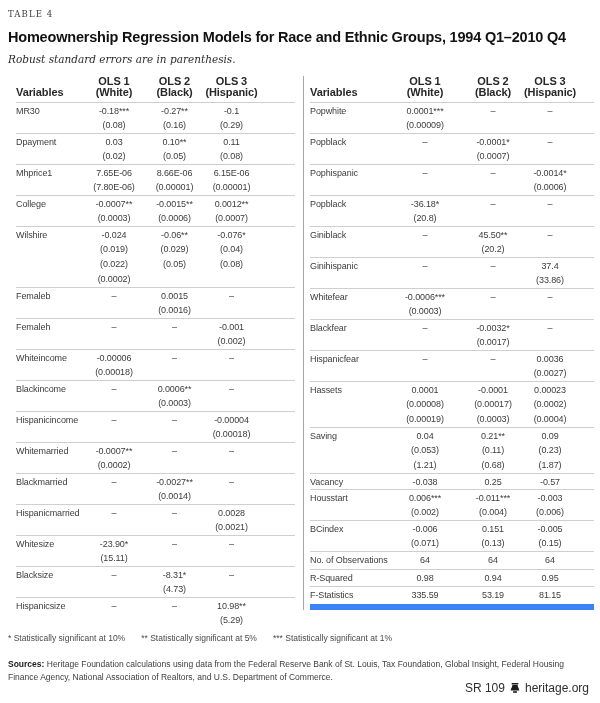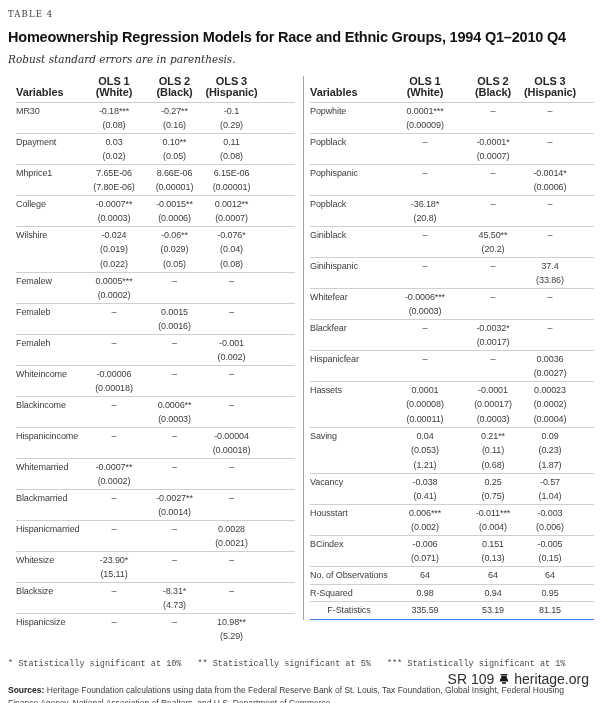--- a/index.html
+++ b/index.html
@@ -34,31 +34,31 @@
   table.right { width:284px; }
 
   th, td { white-space:nowrap; overflow:visible; }
   th { font-weight:bold; color:#282828; font-size:11px; line-height:10.5px;
        vertical-align:bottom; padding-bottom:5px;margin-top:16px; }
   th.var, td.var { text-align:left; }
   th.num, td.num { text-align:center; }
   .coef-row td { border-top:1px solid #cfcfcf; line-height:14px; padding-top:1px; }
   .se-row  td { line-height:14px; padding-bottom:1px; }
   .sum-row td { border-top:1px solid #cfcfcf; line-height:16.5px;margin-left:40px; }
-  table.right .sum-row.last td { border-bottom:1px solid #3b82f6;text-align:center; }
-
-  .footnotes { margin-top:15px; margin-left:0; font-size:8.5px; color:#4a4a4a;font-family:Liberation Mono, monospace; }
+  table.right .sum-row.last td { border-bottom:6px solid #3b82f6; }
+
+  .footnotes { margin-top:5px; margin-left:0; font-size:8.5px; color:#4a4a4a; }
   .footnotes span { margin-right:16px; }
 
   .sources { margin-top:15px; font-size:8.5px; color:#404040; line-height:1.55; max-width:578px; }
   .sources b { color:#1e1e1e; }
 
   .footer {
-    position:absolute; right:11px; bottom:16px;
-    font-size:14px; color:#2e2e2e;
+    position:absolute; right:11px; bottom:8px;
+    font-size:12px; color:#2e2e2e;
     display:flex; align-items:center; gap:5px;
   }
   .bell { display:inline-flex; align-items:center; }
 </style>
 </head>
 <body>
 
 <div class="page">
 
   <div class="eyebrow">TABLE 4</div>
@@ -161,27 +161,20 @@
             <td class="num">(0.019)</td>
             <td class="num">(0.029)</td>
             <td class="num">(0.04)</td>
             <td class="num"></td>
           </tr>
           <tr class="se-row">
             <td class="var"></td>
             <td class="num">(0.022)</td>
             <td class="num">(0.05)</td>
             <td class="num">(0.08)</td>
-            <td class="num"></td>
-          </tr>
-          <tr class="coef-row">
-            <td class="var">Femalew</td>
-            <td class="num">0.0005***</td>
-            <td class="num">–</td>
-            <td class="num">–</td>
             <td class="num"></td>
           </tr>
           <tr class="se-row">
             <td class="var"></td>
             <td class="num">(0.0002)</td>
             <td class="num"></td>
             <td class="num"></td>
             <td class="num"></td>
           </tr>
           <tr class="coef-row">
@@ -503,21 +496,21 @@
             </tr>
             <tr class="se-row">
               <td class="var"></td>
               <td class="num">(0.00008)</td>
               <td class="num">(0.00017)</td>
               <td class="num">(0.0002)</td>
               <td class="num"></td>
             </tr>
             <tr class="se-row">
               <td class="var"></td>
-              <td class="num">(0.00011)</td>
+              <td class="num">(0.00019)</td>
               <td class="num">(0.0003)</td>
               <td class="num">(0.0004)</td>
               <td class="num"></td>
             </tr>
             <tr class="coef-row">
               <td class="var">Saving</td>
               <td class="num">0.04</td>
               <td class="num">0.21**</td>
               <td class="num">0.09</td>
               <td class="num"></td>
@@ -534,27 +527,20 @@
               <td class="num">(1.21)</td>
               <td class="num">(0.68)</td>
               <td class="num">(1.87)</td>
               <td class="num"></td>
             </tr>
             <tr class="coef-row">
               <td class="var">Vacancy</td>
               <td class="num">-0.038</td>
               <td class="num">0.25</td>
               <td class="num">-0.57</td>
-              <td class="num"></td>
-            </tr>
-            <tr class="se-row">
-              <td class="var"></td>
-              <td class="num">(0.41)</td>
-              <td class="num">(0.75)</td>
-              <td class="num">(1.04)</td>
               <td class="num"></td>
             </tr>
             <tr class="coef-row">
               <td class="var">Housstart</td>
               <td class="num">0.006***</td>
               <td class="num">-0.011***</td>
               <td class="num">-0.003</td>
               <td class="num"></td>
             </tr>
             <tr class="se-row">

